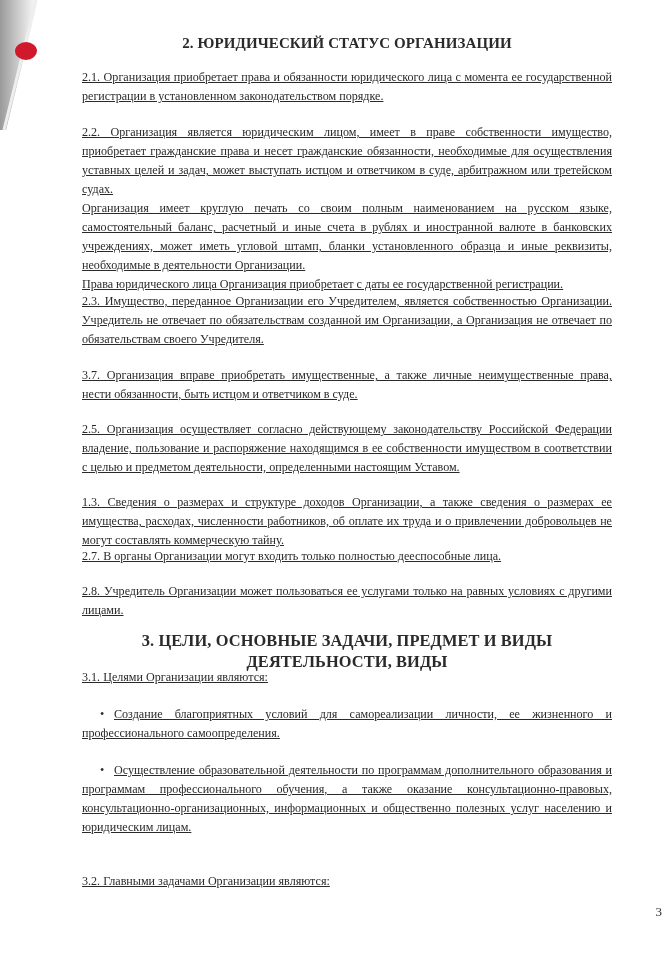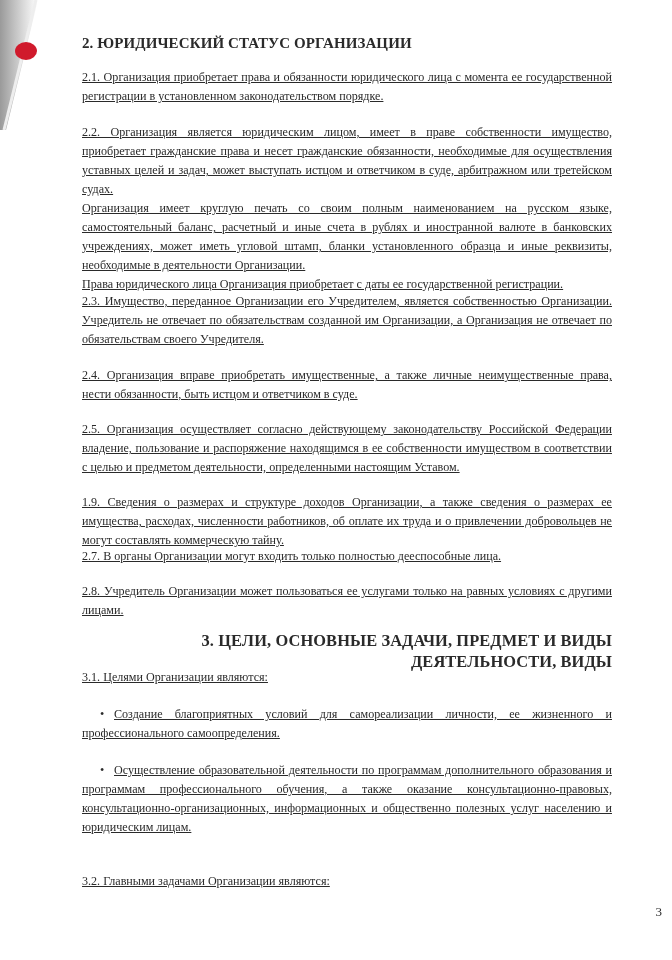--- a/index.html
+++ b/index.html
@@ -12,25 +12,25 @@
     }
     .corner {
       position: absolute; left: 0; top: 0; width: 60px; height: 130px;
       pointer-events: none;
     }
     .page {
       position: absolute; left: 82px; top: 0; width: 530px;
       font-size: 12.1px; line-height: 19px;
     }
     h1 {
-      font-size: 15px; font-weight: bold; margin: 0;
+      font-size: 15px; font-weight: bold; text-align: center; margin: 0;
       position: absolute; top: 34px; left: 0; width: 530px; letter-spacing: 0.1px;
     }
     h2 {
-      font-size: 16.4px; font-weight: bold; text-align: right; margin: 0;
+      font-size: 16.4px; font-weight: bold; text-align: center; margin: 0;
       line-height: 21px; letter-spacing: 0.1px;
     }
     p { margin: 0; text-align: justify; text-align-last: left; text-decoration: underline; }
     .blk { position: absolute; left: 0; width: 530px; }
     .bullet { text-indent: 18px; margin-top: 18px; }
     .bullet .dot { display: inline-block; width: 14px; text-indent: 0; }
     .pnum {
       position: absolute; right: 10px; top: 904px; font-size: 13px;
     }
   </style>
@@ -61,29 +61,29 @@
     <p>2.2. Организация является юридическим лицом, имеет в праве собственности имущество, приобретает гражданские права и несет гражданские обязанности, необходимые для осуществления уставных целей и задач, может выступать истцом и ответчиком в суде, арбитражном или третейском судах.</p>
     <p>Организация имеет круглую печать со своим полным наименованием на русском языке, самостоятельный баланс, расчетный и иные счета в рублях и иностранной валюте в банковских учреждениях, может иметь угловой штамп, бланки установленного образца и иные реквизиты, необходимые в деятельности Организации.</p>
     <p>Права юридического лица Организация приобретает с даты ее государственной регистрации.</p>
   </div>
 
   <div class="blk" style="top:292px">
     <p>2.3. Имущество, переданное Организации его Учредителем, является собственностью Организации. Учредитель не отвечает по обязательствам созданной им Организации, а Организация не отвечает по обязательствам своего Учредителя.</p>
   </div>
 
   <div class="blk" style="top:366px">
-    <p>2.4. Организация вправе приобретать имущественные, а также личные неимущественные права, нести обязанности, быть истцом и ответчиком в суде.</p>
+    <p>3.7. Организация вправе приобретать имущественные, а также личные неимущественные права, нести обязанности, быть истцом и ответчиком в суде.</p>
   </div>
 
   <div class="blk" style="top:420px">
     <p>2.5. Организация осуществляет согласно действующему законодательству Российской Федерации владение, пользование и распоряжение находящимся в ее собственности имуществом в соответствии с целью и предметом деятельности, определенными настоящим Уставом.</p>
   </div>
 
   <div class="blk" style="top:493px">
-    <p>1.9. Сведения о размерах и структуре доходов Организации, а также сведения о размерах ее имущества, расходах, численности работников, об оплате их труда и о привлечении добровольцев не могут составлять коммерческую тайну.</p>
+    <p>1.3. Сведения о размерах и структуре доходов Организации, а также сведения о размерах ее имущества, расходах, численности работников, об оплате их труда и о привлечении добровольцев не могут составлять коммерческую тайну.</p>
   </div>
 
   <div class="blk" style="top:547px">
     <p>2.7. В органы Организации могут входить только полностью дееспособные лица.</p>
   </div>
 
   <div class="blk" style="top:582px">
     <p>2.8. Учредитель Организации может пользоваться ее услугами только на равных условиях с другими лицами.</p>
   </div>
 

